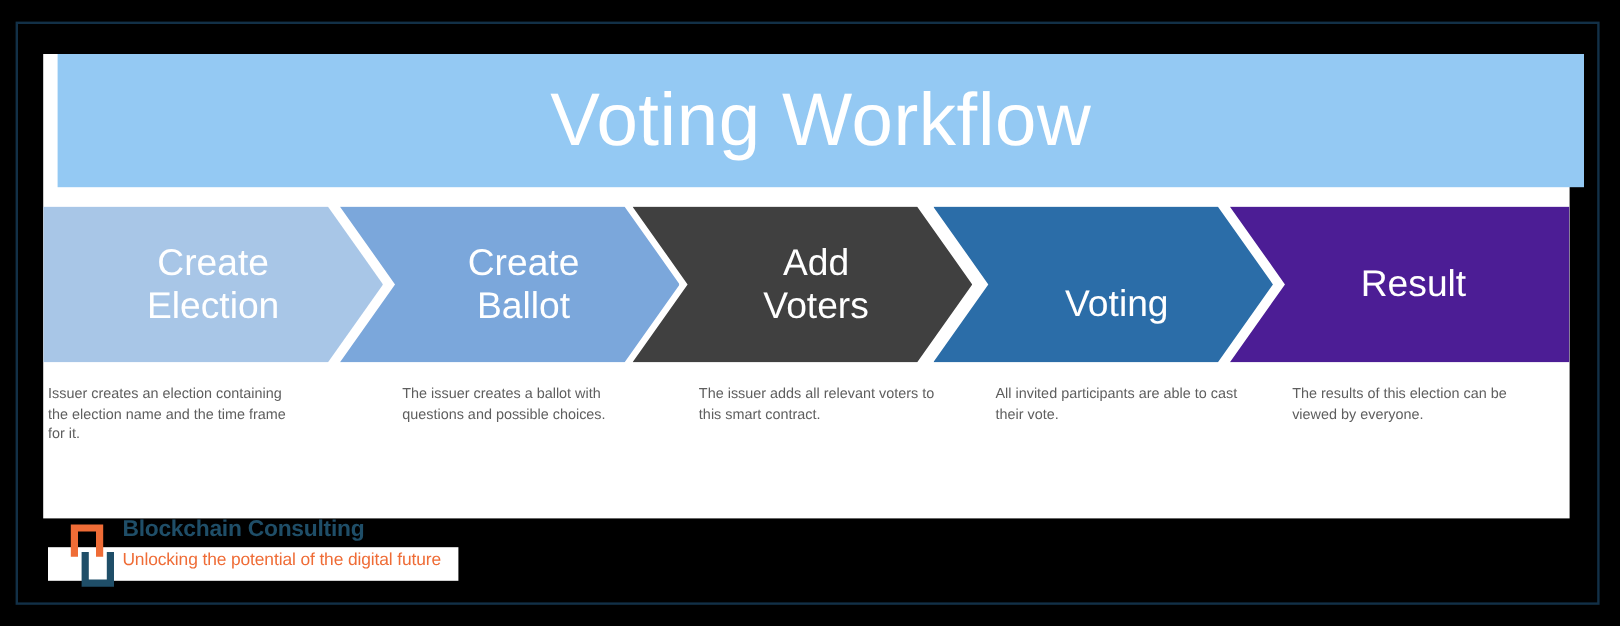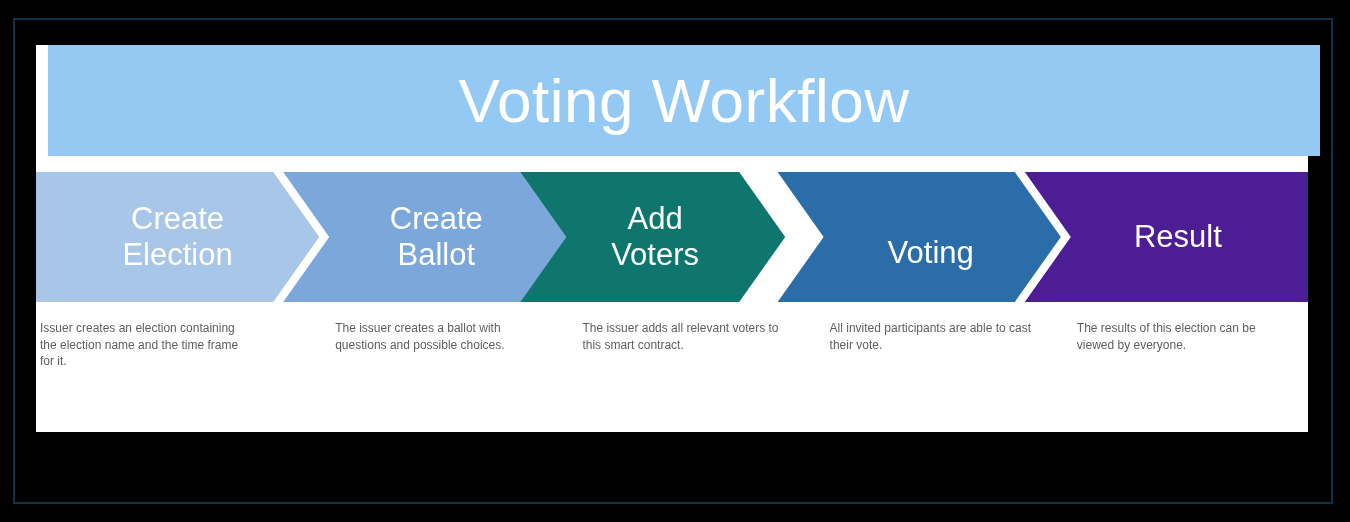--- a/index.html
+++ b/index.html
@@ -173,21 +173,21 @@
     <div class="chevron-row">
 
     <div class="chevron" style="left: 0px; width: 283.2px; clip-path: polygon(0px 0px, 237.2px 0px, 283.2px 65px, 237.2px 130px, 0px 130px, 0px 65px); background: rgb(168, 198, 231); z-index: 5;">
           <div class="chevron-label" style="margin-left: 0px;">Create
 Election</div>
         </div>
         <div class="chevron" style="left: 247.2px; width: 283.2px; clip-path: polygon(0px 0px, 237.2px 0px, 283.2px 65px, 237.2px 130px, 0px 130px, 46px 65px); background: rgb(123, 167, 219); z-index: 4;">
           <div class="chevron-label" style="margin-left: 23px;">Create
 Ballot</div>
         </div>
-        <div class="chevron" style="left: 466px; width: 283.2px; clip-path: polygon(0px 0px, 237.2px 0px, 283.2px 65px, 237.2px 130px, 0px 130px, 46px 65px); background: #0f766e; z-index: 3; justify-content: center;">
+        <div class="chevron" style="left: 491px; width: 283.2px; clip-path: polygon(0px 0px, 237.2px 0px, 283.2px 65px, 237.2px 130px, 0px 130px, 46px 65px); background: #404040; z-index: 3; justify-content: center;">
           <div class="chevron-label" style="margin-left: 23px;">Add
 Voters</div>
         </div>
         <div class="chevron" style="left: 741.6px; width: 283.2px; clip-path: polygon(0px 0px, 237.2px 0px, 283.2px 65px, 237.2px 130px, 0px 130px, 46px 65px); background: rgb(43, 109, 168); z-index: 2;">
           <div class="chevron-label" style="margin-left: 23px; margin-top: 32px;">Voting</div>
         </div>
         <div class="chevron" style="left: 988.8px; width: 283.2px; clip-path: polygon(0px 0px, 283.2px 0px, 283.2px 65px, 283.2px 130px, 0px 130px, 46px 65px); background: #4c1d95; z-index: 1;">
           <div class="chevron-label" style="margin-left: 23px;">Result</div>
         </div>
       </div>
@@ -196,14 +196,29 @@
 
     <div class="desc" style="left: 4px; width: 209.2px;">Issuer creates an election containing the election name and the time frame for it.</div>
         <div class="desc" style="left: 299.2px; width: 209.2px;">The issuer creates a ballot with questions and possible choices.</div>
         <div class="desc" style="left: 546.4px; width: 209.2px;">The issuer adds all relevant voters to this smart contract.</div>
         <div class="desc" style="left: 793.6px; width: 209.2px;">All invited participants are able to cast their vote.</div>
         <div class="desc" style="left: 1040.8px; width: 209.2px;">The results of this election can be viewed by everyone.</div>
       </div>
 
   </div>
 
+  <div class="logo-wrap">
+    <div class="logo-white-strip"></div>
+    <div class="logo-mark">
+      <svg width="40" height="58" viewBox="0 0 40 58" xmlns="http://www.w3.org/2000/svg">
+
+        <path d="M3 30 L3 3 L30 3 L30 30 L24 30 L24 9 L9 9 L9 30 Z" fill="#ef6c36"></path>
+
+        <path d="M12 26 L18 26 L18 49 L33 49 L33 26 L39 26 L39 55 L12 55 Z" fill="#1f4e68"></path>
+      </svg>
+    </div>
+    <div class="logo-text">
+      <div class="logo-name">Blockchain Consulting</div>
+      <div class="logo-tagline">Unlocking the potential of the digital future</div>
+    </div>
+  </div>
 
 </div>
 
 </body></html>

